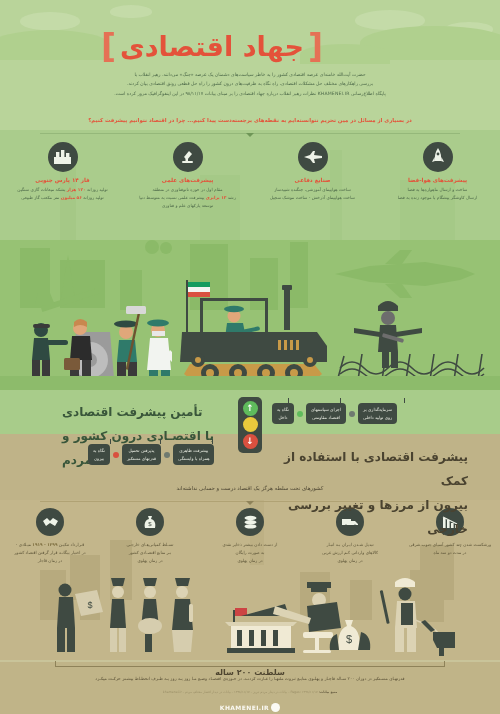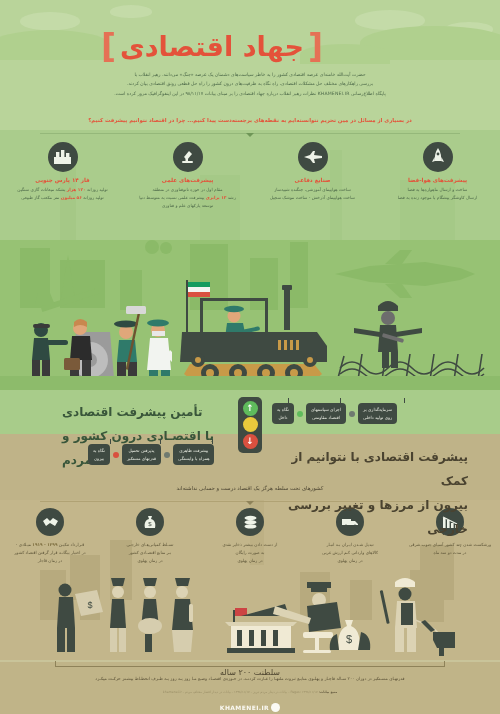--- a/index.html
+++ b/index.html
@@ -181,21 +181,21 @@
   }
   .banner .bline {
     position: absolute; top: 7px; left: 0; width: 390px; height: 1px;
     background: #8e8259;
   }
   .banner .btick {
     position: absolute; top: 2px; width: 1px; height: 6px; background: #8e8259;
   }
   .banner-label {
     position: relative; display: inline-block; background: #c0b488;
-    padding: 0 8px; color: #4f4630; font-size: 8px; font-weight: normal;
+    padding: 0 8px; color: #4f4630; font-size: 8px; font-weight: bold;
     top: 1px;
   }
   .foot-txt {
     position: absolute; left: 45px; top: 675px; width: 410px;
     text-align: center; color: #5c5338; font-size: 4.3px; line-height: 1.9;
   }
   .foot-src {
     position: absolute; left: 100px; top: 690px; width: 300px;
     text-align: center; color: #9a8f67; font-size: 3.2px;
   }
@@ -452,21 +452,21 @@
   </div>
 
   <div class="mid-green"></div>
   <div class="mid-tan"></div>
 
   <div class="mid-txt green">
     <div>تأمین پیشرفت اقتصادی</div>
     <div>با اقتصـادی درون کشور و مردم</div>
   </div>
   <div class="mid-txt tan">
-    <div>پیشرفت اقتصادی با نتوانیم از کمک</div>
+    <div>پیشرفت اقتصادی با استفاده از کمک</div>
     <div>بیرون از مرزها و تغییر بررسی خارجی</div>
   </div>
 
   <div class="tl-box">
     <div class="tl-lamp" style="background:#5fbb5c;">↑</div>
     <div class="tl-lamp" style="background:#e9c93c;"></div>
     <div class="tl-lamp" style="background:#d9503f;">↓</div>
   </div>
 
   <div class="pillrow" style="left:272px;top:403px;flex-direction:row-reverse;">

